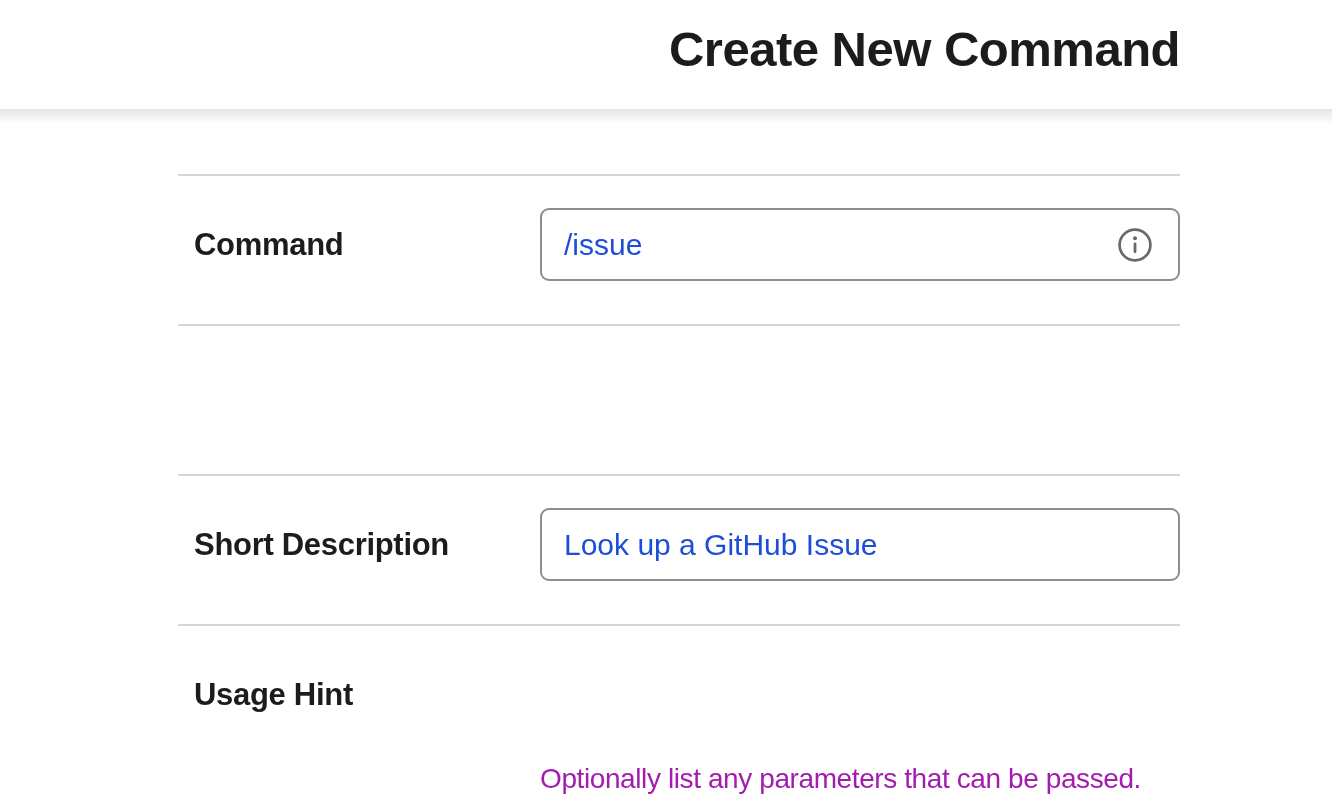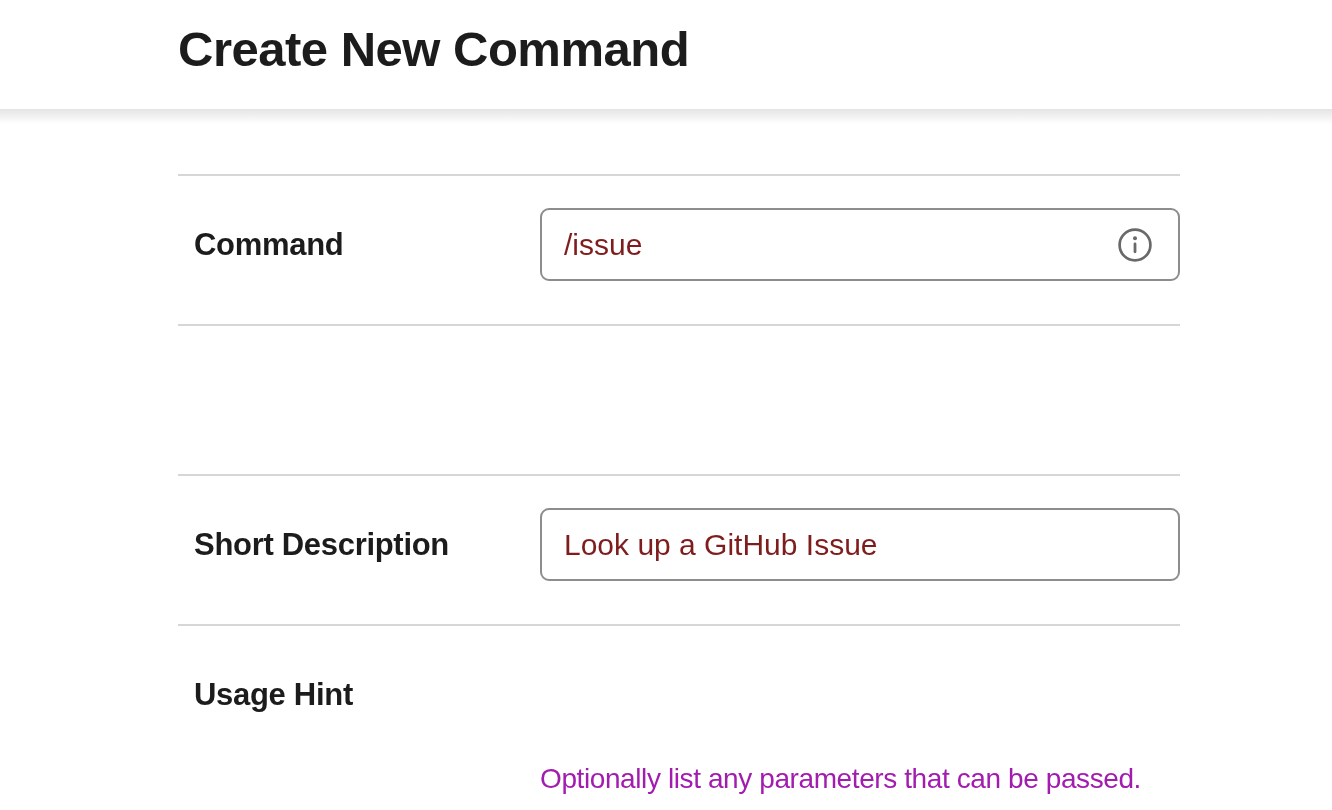--- a/index.html
+++ b/index.html
@@ -14,21 +14,21 @@
   .header {
     position: relative;
     height: 109px;
     background: #ffffff;
   }
   .page-title {
     position: absolute;
     left: 178px;
     width: 1002px;
     top: 21px;
-    text-align: left;
+    text-align: right;
     font-size: 49px;
     font-weight: 700;
     letter-spacing: -0.5px;
     color: #1d1c1d;
     white-space: nowrap;
   }
   .header-shadow {
     height: 15px;
     background: linear-gradient(to bottom, rgba(0,0,0,0.105), rgba(0,0,0,0));
   }
@@ -67,21 +67,21 @@
   .text-input {
     width: 100%;
     height: 100%;
     box-sizing: border-box;
     border: 2px solid #8d8d8d;
     border-radius: 9px;
     background: #ffffff;
     padding: 0 64px 0 22px;
     font-family: "Liberation Sans", "DejaVu Sans", sans-serif;
     font-size: 30px;
-    color: #7f1d1d;
+    color: #1d4ed8;
     outline: none;
   }
   .info-icon {
     position: absolute;
     right: 27px;
     top: 50%;
     transform: translateY(-50%);
     width: 36px;
     height: 36px;
     cursor: pointer;

